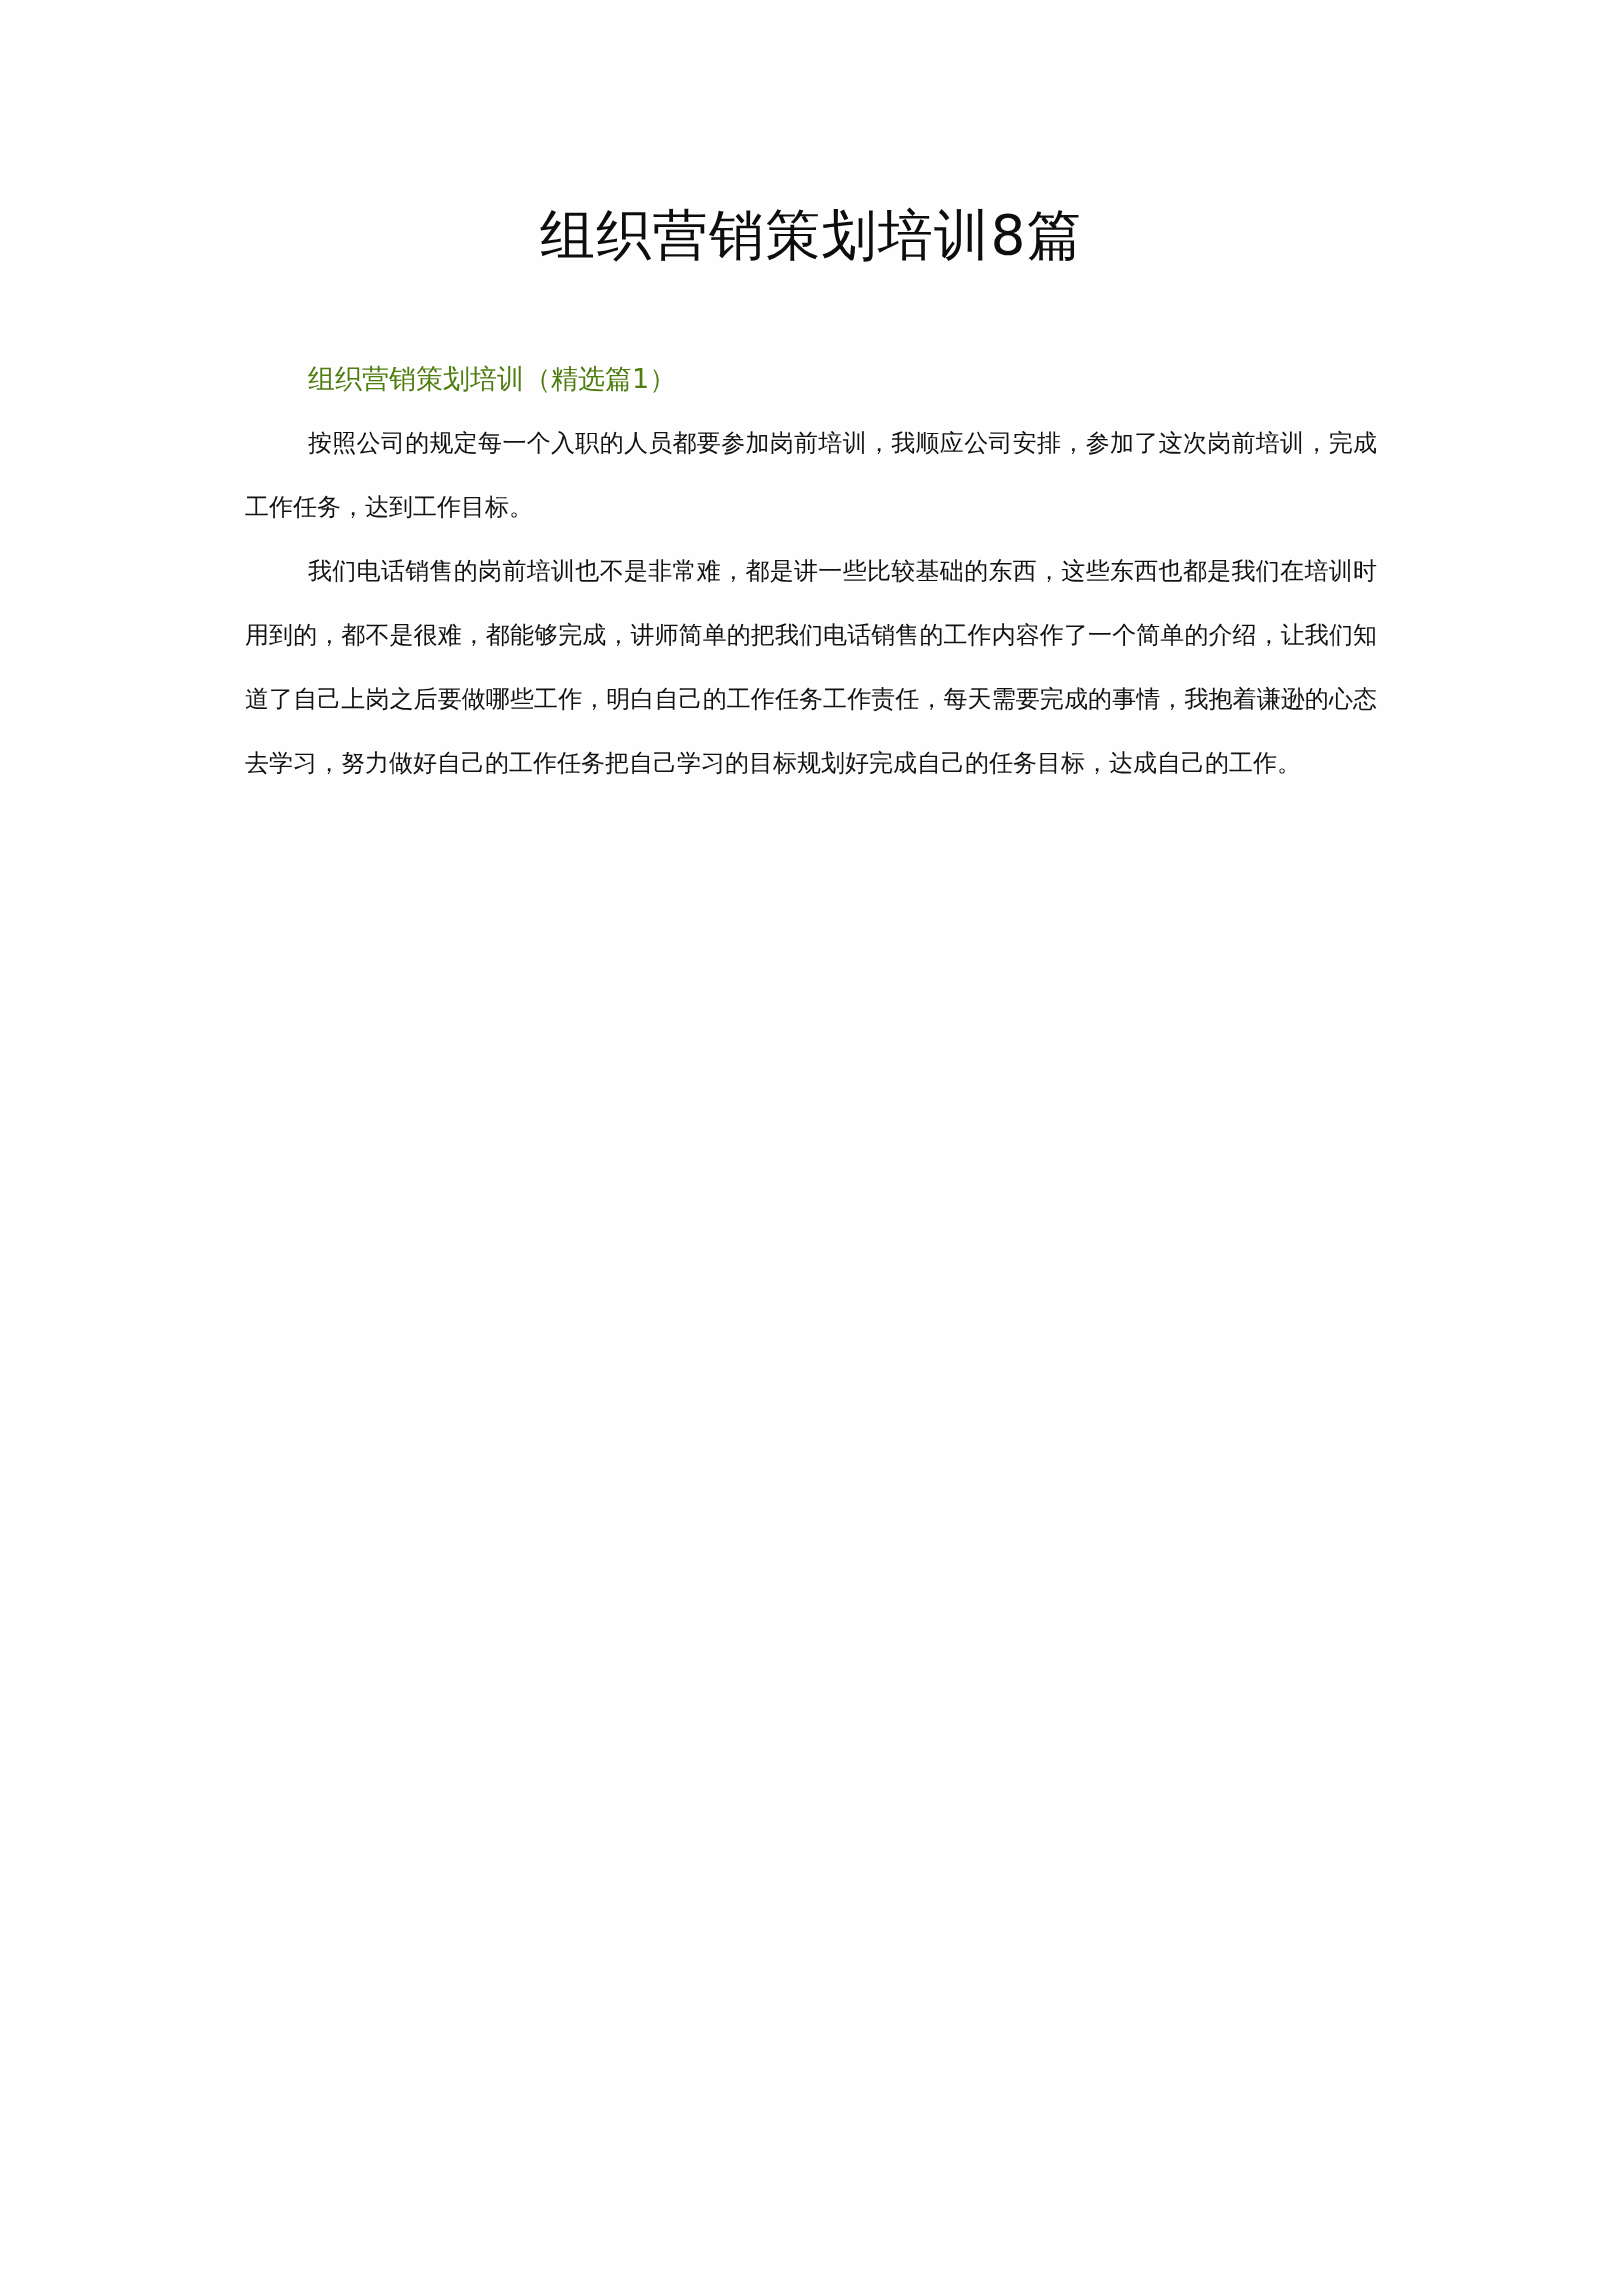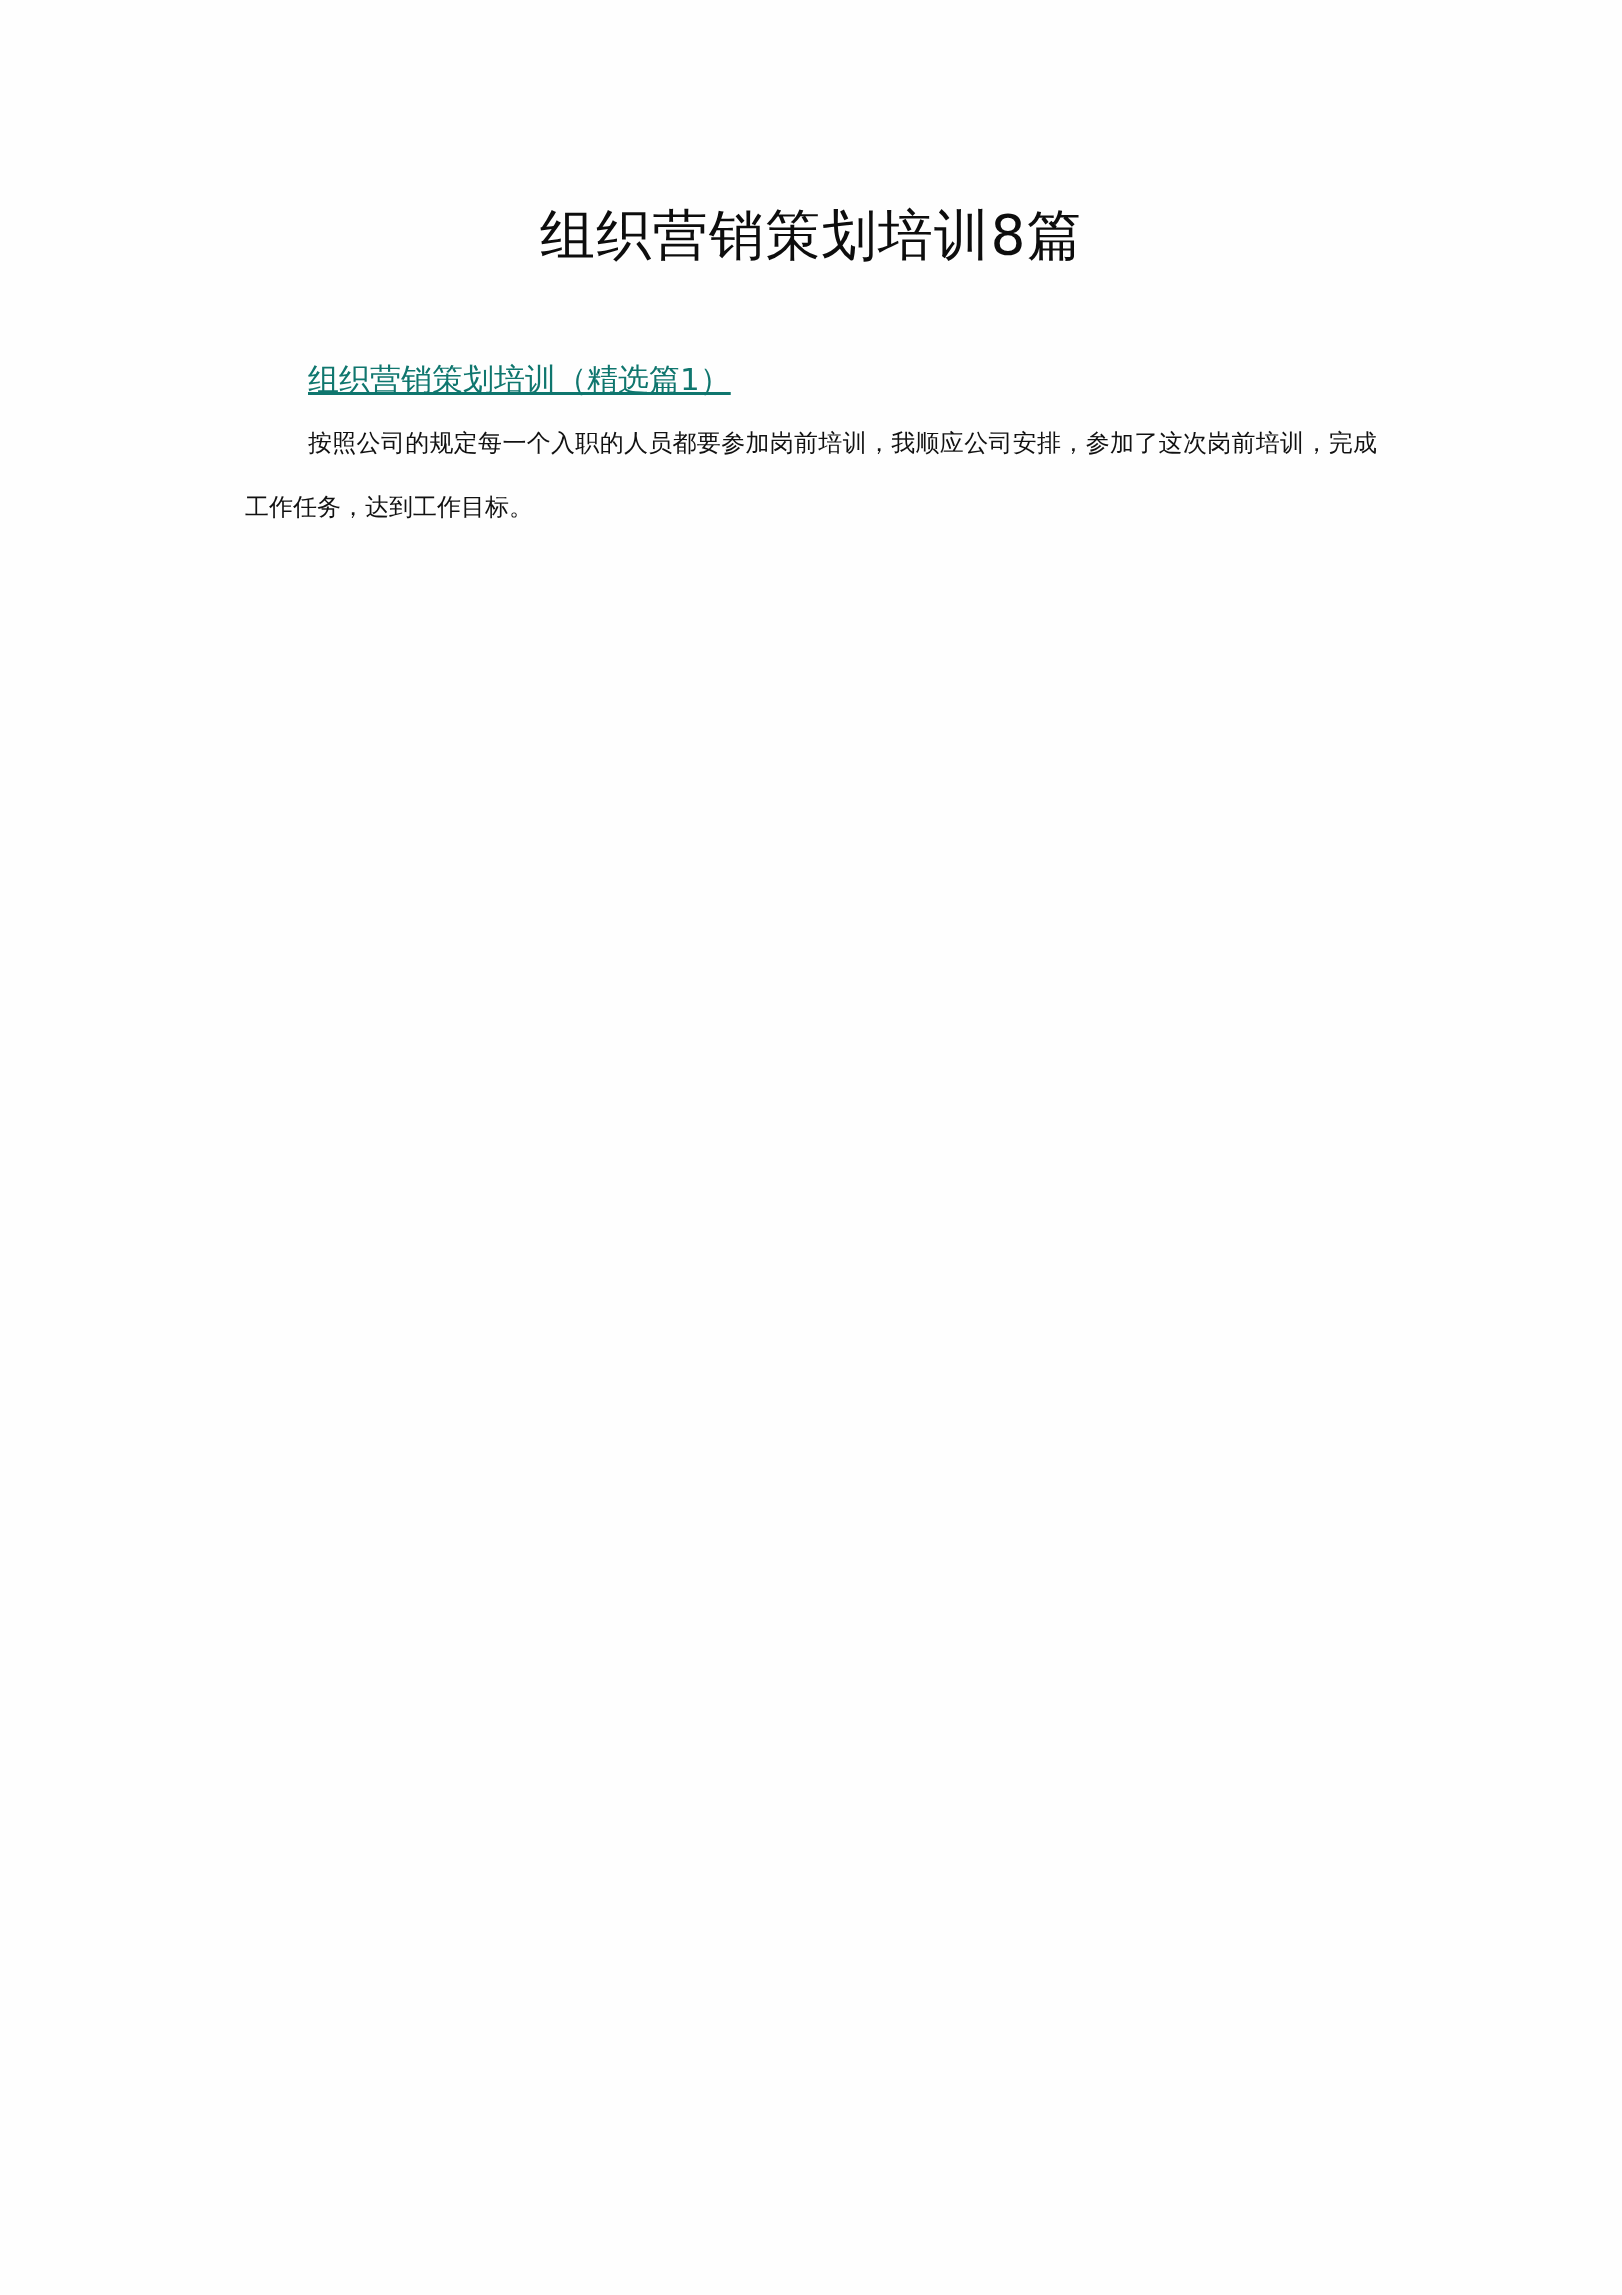--- a/index.html
+++ b/index.html
@@ -51,33 +51,33 @@
       text-align: justify;
       text-justify: inter-character;
       word-break: break-all;
       line-break: anywhere;
       letter-spacing: 0px;
       font-family: "DejaVu Sans", "Liberation Sans", sans-serif;
       color: #111111;
     }
     .section-heading {
       margin: 0;
-      font-size: 31px;
+      font-size: 27px;
       line-height: 64px;
       text-indent: 63px;
       font-family: "DejaVu Sans", "Liberation Sans", sans-serif;
       font-weight: normal;
-      color: #0f766e;
-      text-decoration: underline;
+      color: #4d7c0f;
     }
   </style>
 </head>
 <body>
 
 <div class="page">
   <h1 class="doc-title">组织营销策划培训8篇</h1>
 
   <div class="content">
     <p class="section-heading">组织营销策划培训（精选篇1）</p>
     <p class="para">按照公司的规定每一个入职的人员都要参加岗前培训，我顺应公司安排，参加了这次岗前培训，完成工作任务，达到工作目标。</p>
+    <p class="para">我们电话销售的岗前培训也不是非常难，都是讲一些比较基础的东西，这些东西也都是我们在培训时用到的，都不是很难，都能够完成，讲师简单的把我们电话销售的工作内容作了一个简单的介绍，让我们知道了自己上岗之后要做哪些工作，明白自己的工作任务工作责任，每天需要完成的事情，我抱着谦逊的心态去学习，努力做好自己的工作任务把自己学习的目标规划好完成自己的任务目标，达成自己的工作。</p>
   </div>
 </div>
 
 
 </body></html>

